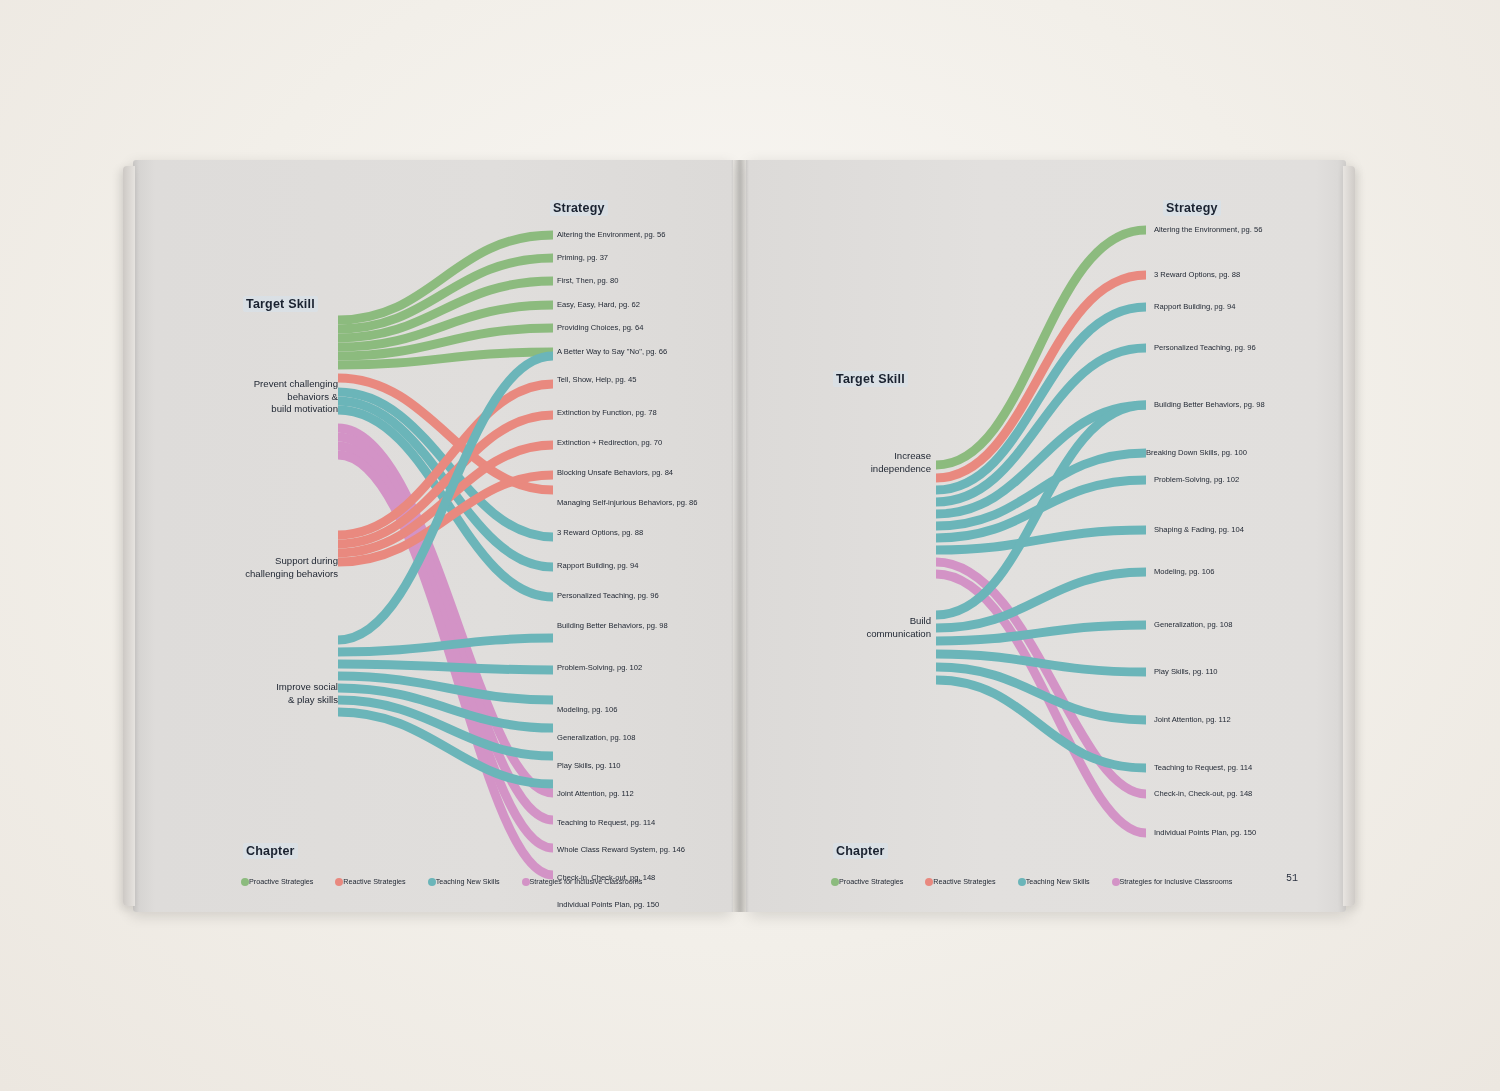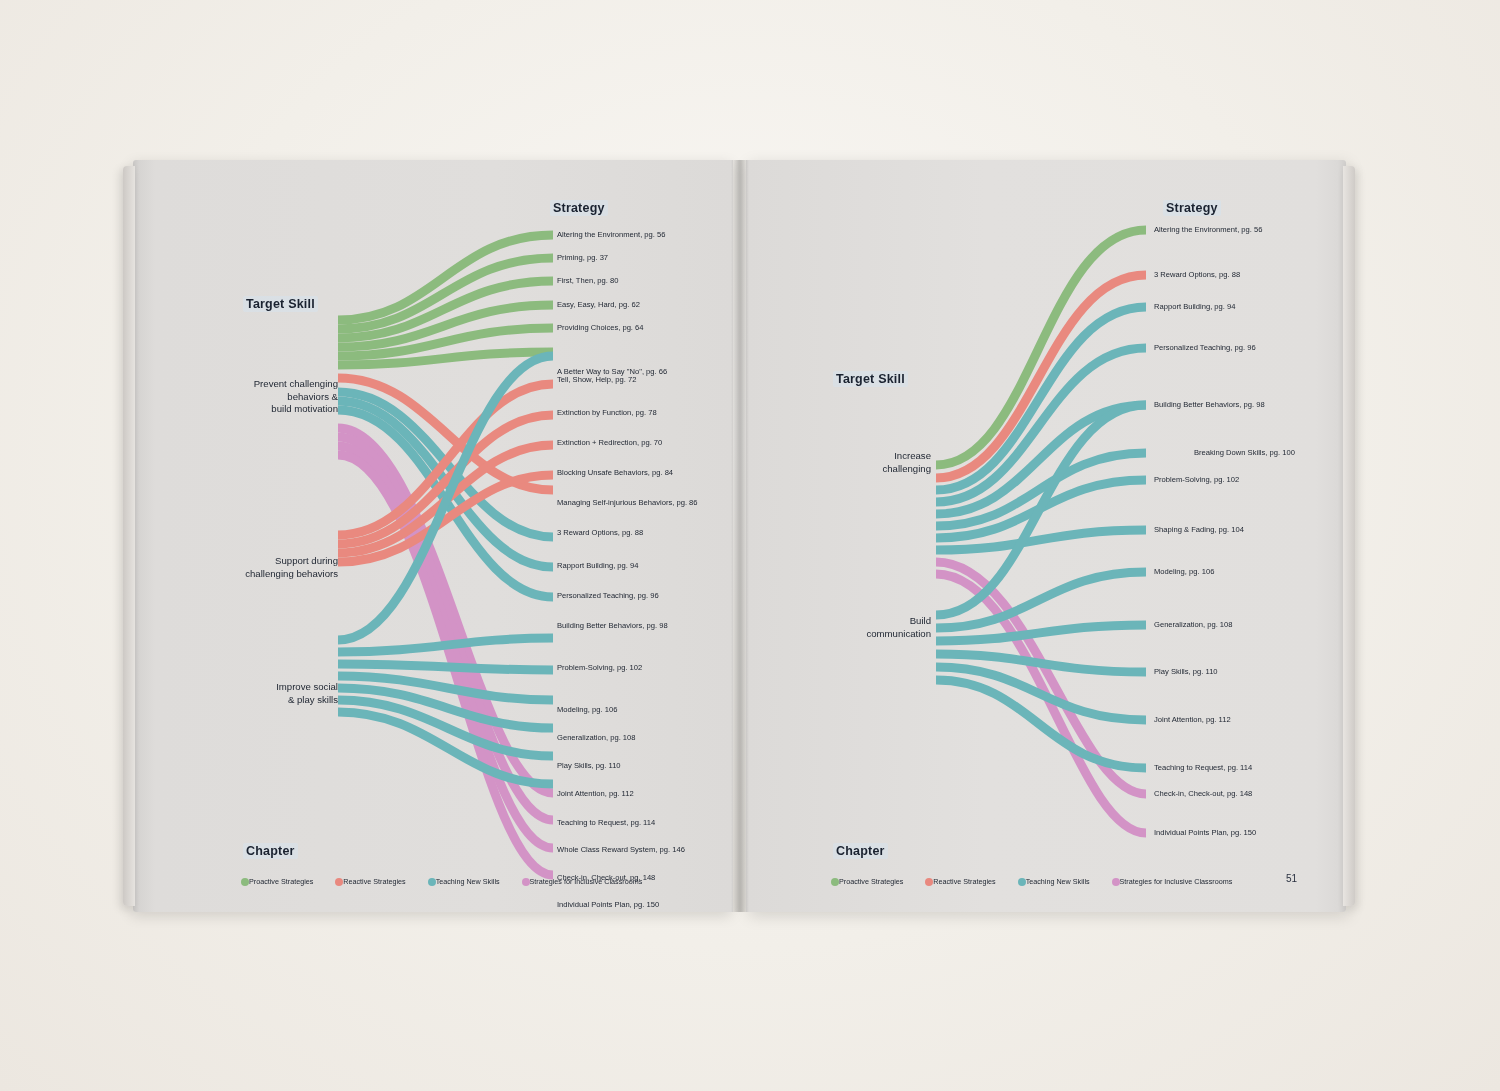--- a/index.html
+++ b/index.html
@@ -177,22 +177,22 @@
           <path d="M205,540 C300,540 330,596 420,596" stroke="#6bb5b9" stroke-width="9"></path>
           <path d="M205,552 C300,552 330,624 420,624" stroke="#6bb5b9" stroke-width="9"></path>
         </g>
       </svg>
 
       <div class="strat-label" style="left:424px; top:70px;">Altering the Environment, pg. 56</div>
       <div class="strat-label" style="left:424px; top:93px;">Priming, pg. 37</div>
       <div class="strat-label" style="left:424px; top:116px;">First, Then, pg. 80</div>
       <div class="strat-label" style="left:424px; top:140px;">Easy, Easy, Hard, pg. 62</div>
       <div class="strat-label" style="left:424px; top:163px;">Providing Choices, pg. 64</div>
-      <div class="strat-label" style="left:424px; top:187px;margin-top:20px;">A Better Way to Say "No", pg. 66</div>
-      <div class="strat-label" style="left:424px; top:215px;">Tell, Show, Help, pg. 72</div>
+      <div class="strat-label" style="left:424px; top:187px;">A Better Way to Say "No", pg. 66</div>
+      <div class="strat-label" style="left:424px; top:215px;">Tell, Show, Help, pg. 45</div>
       <div class="strat-label" style="left:424px; top:248px;">Extinction by Function, pg. 78</div>
       <div class="strat-label" style="left:424px; top:278px;">Extinction + Redirection, pg. 70</div>
       <div class="strat-label" style="left:424px; top:308px;">Blocking Unsafe Behaviors, pg. 84</div>
       <div class="strat-label" style="left:424px; top:338px;">Managing Self-injurious Behaviors, pg. 86</div>
       <div class="strat-label" style="left:424px; top:368px;">3 Reward Options, pg. 88</div>
       <div class="strat-label" style="left:424px; top:401px;">Rapport Building, pg. 94</div>
       <div class="strat-label" style="left:424px; top:431px;">Personalized Teaching, pg. 96</div>
       <div class="strat-label" style="left:424px; top:461px;">Building Better Behaviors, pg. 98</div>
       <div class="strat-label" style="left:424px; top:503px;">Problem-Solving, pg. 102</div>
       <div class="strat-label" style="left:424px; top:545px;">Modeling, pg. 106</div>
@@ -225,21 +225,21 @@
       </div>
     </div>
 
     <div class="page right">
       <div class="page-edge r"></div>
 
       <div class="hdr" style="left:417px; top:40px;">Strategy</div>
       <div class="hdr" style="left:87px; top:211px;">Target Skill</div>
 
       <div class="node-label" style="left:40px; top:290px; width:145px;">Increase
-challenging</div>
+independence</div>
       <div class="node-label" style="left:40px; top:455px; width:145px;">Build
 communication</div>
 
       <svg width="600" height="752" viewBox="0 0 600 752">
         <g fill="none" stroke-linecap="butt">
 
           <path d="M190,305 C285,305 300,70 400,70" stroke="#8cbb7e" stroke-width="9"></path>
           <path d="M190,318 C285,318 300,115 400,115" stroke="#e9897f" stroke-width="9"></path>
           <path d="M190,330 C285,330 300,147 400,147" stroke="#6bb5b9" stroke-width="9"></path>
           <path d="M190,342 C285,342 300,188 400,188" stroke="#6bb5b9" stroke-width="9"></path>
@@ -257,21 +257,21 @@
           <path d="M190,507 C285,507 300,560 400,560" stroke="#6bb5b9" stroke-width="9"></path>
           <path d="M190,520 C285,520 300,608 400,608" stroke="#6bb5b9" stroke-width="9"></path>
         </g>
       </svg>
 
       <div class="strat-label" style="left:408px; top:65px;">Altering the Environment, pg. 56</div>
       <div class="strat-label" style="left:408px; top:110px;">3 Reward Options, pg. 88</div>
       <div class="strat-label" style="left:408px; top:142px;">Rapport Building, pg. 94</div>
       <div class="strat-label" style="left:408px; top:183px;">Personalized Teaching, pg. 96</div>
       <div class="strat-label" style="left:408px; top:240px;">Building Better Behaviors, pg. 98</div>
-      <div class="strat-label" style="left:416px; top:288px;padding-left:32px;">Breaking Down Skills, pg. 100</div>
+      <div class="strat-label" style="left:400px; top:288px;">Breaking Down Skills, pg. 100</div>
       <div class="strat-label" style="left:408px; top:315px;">Problem-Solving, pg. 102</div>
       <div class="strat-label" style="left:408px; top:365px;">Shaping &amp; Fading, pg. 104</div>
       <div class="strat-label" style="left:408px; top:407px;">Modeling, pg. 106</div>
       <div class="strat-label" style="left:408px; top:460px;">Generalization, pg. 108</div>
       <div class="strat-label" style="left:408px; top:507px;">Play Skills, pg. 110</div>
       <div class="strat-label" style="left:408px; top:555px;">Joint Attention, pg. 112</div>
       <div class="strat-label" style="left:408px; top:603px;">Teaching to Request, pg. 114</div>
       <div class="strat-label" style="left:408px; top:629px;">Check-in, Check-out, pg. 148</div>
       <div class="strat-label" style="left:408px; top:668px;">Individual Points Plan, pg. 150</div>
 
@@ -288,18 +288,18 @@
         <div class="legend" style="position:relative;">
           <span class="dot" style="background:#6bb5b9"></span>
           <span>Teaching New Skills</span>
         </div>
         <div class="legend" style="position:relative;">
           <span class="dot" style="background:#d393c6"></span>
           <span>Strategies for Inclusive Classrooms</span>
         </div>
       </div>
 
-      <div class="pageno" style="left:540px; top:713px;">51</div>
+      <div class="pageno" style="left:540px; top:713px;font-family:Liberation Mono, monospace;">51</div>
     </div>
 
     <div class="spine-shadow"></div>
   </div>
 </div>
 
 </body></html>

